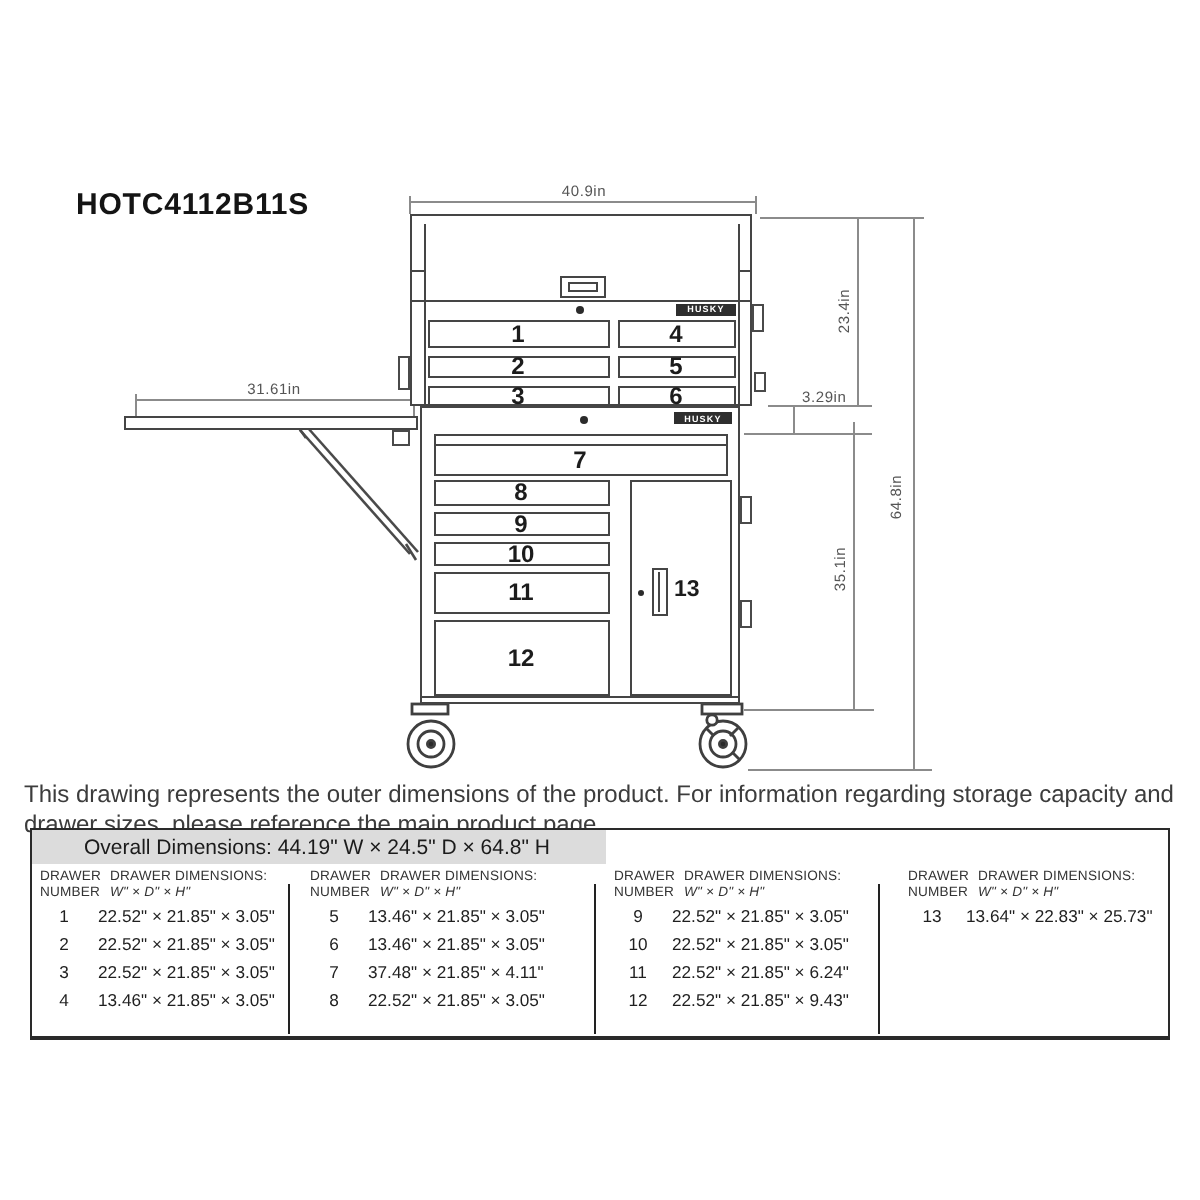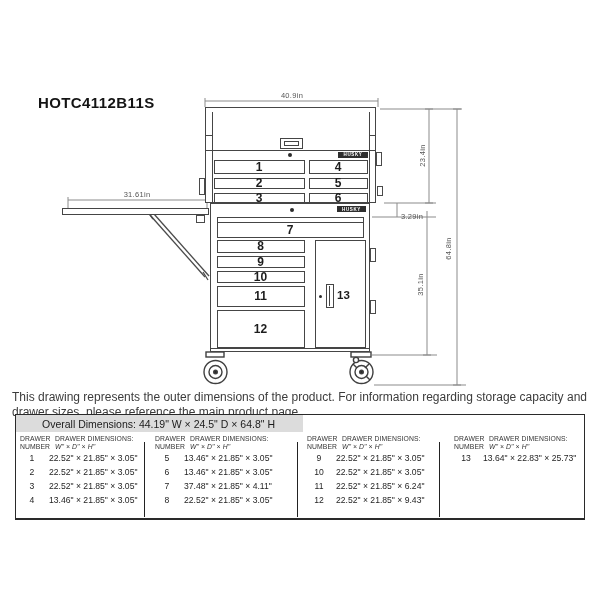--- a/index.html
+++ b/index.html
@@ -182,21 +182,21 @@
 
     <div class="bracket" style="left:376px;top:152px;width:6px;height:14px;"></div>
     <div class="bracket" style="left:377px;top:186px;width:6px;height:10px;"></div>
     <div class="bracket" style="left:199px;top:178px;width:6px;height:17px;"></div>
     <div class="bracket" style="left:370px;top:248px;width:6px;height:14px;"></div>
     <div class="bracket" style="left:370px;top:300px;width:6px;height:14px;"></div>
 
     <div class="dimlabel clabel" style="left:260px;top:91px;width:64px;">40.9in</div>
     <div class="dimlabel clabel" style="left:104px;top:190px;width:66px;">31.61in</div>
     <div class="dimlabel vlabel" style="left:402px;top:151px;">23.4in</div>
-    <div class="dimlabel" style="left:401px;top:212px;">3.29in</div>
+    <div class="dimlabel" style="left:401px;top:194px;">3.29in</div>
     <div class="dimlabel vlabel" style="left:428px;top:244px;">64.8in</div>
     <div class="dimlabel vlabel" style="left:400px;top:280px;">35.1in</div>
   </div>
 
   <div class="abs disclaimer">This drawing represents the outer dimensions of the product. For information regarding storage capacity and drawer sizes, please reference the main product page.</div>
 
   <div class="abs spec">
     <div class="overall-row">
       <div class="overall-band"></div>
       <div class="overall-text">

